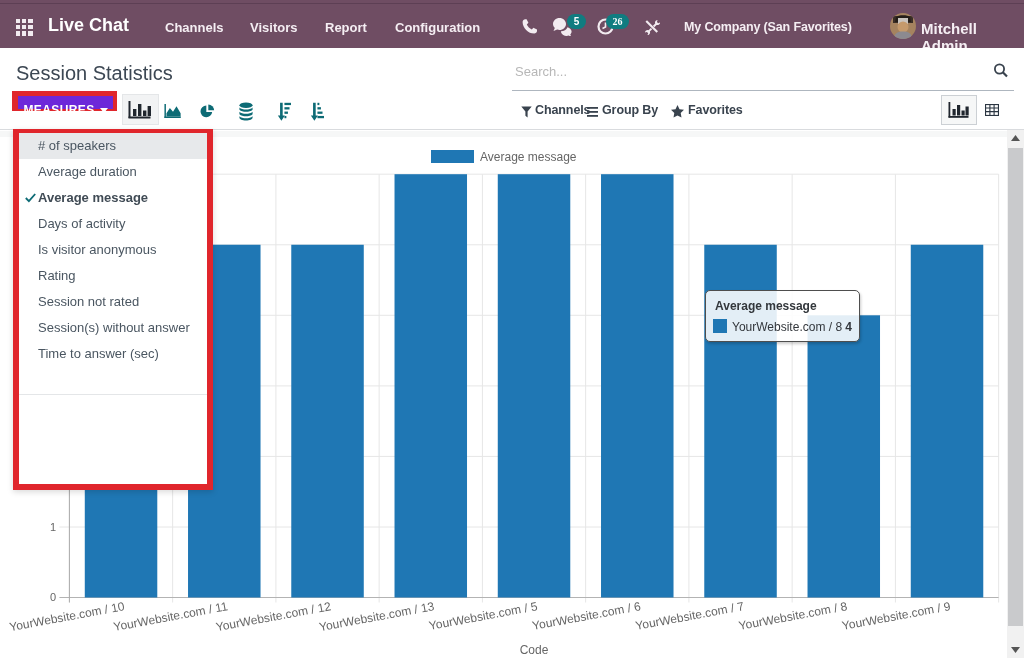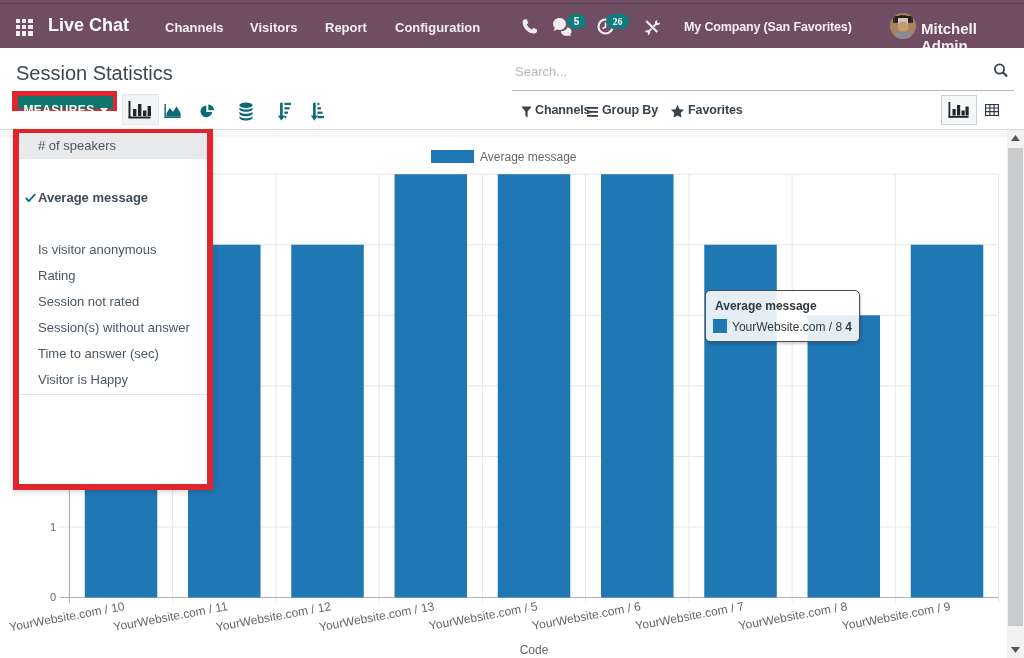--- a/index.html
+++ b/index.html
@@ -21,21 +21,21 @@
 
 
 #cp { position:absolute; left:0; top:48px; width:1024px; height:82px; background:#fff;
   border-bottom:1px solid #d9dbde; }
 #cpshade { position:absolute; left:0; top:131px; width:1008px; height:6px; background:#f6f7f7; }
 #title { position:absolute; left:16px; top:62px; font-size:20px; color:#3c4753; }
 #searchph { position:absolute; left:515px; top:64px; font-size:13px; color:#b7b7b7; }
 #searchline { position:absolute; left:512px; top:90px; width:502px; height:1px; background:#aeb6bf; }
 
 #measures-red { position:absolute; left:12px; top:91px; width:105px; height:20px;
-  border-style:solid; border-color:#e0262c; border-width:5px 4px 2px 6px; background:#0f766e; }
+  border-style:solid; border-color:#e0262c; border-width:5px 4px 2px 6px; background:#6d28d9; }
 #measures-btn { position:absolute; left:0; top:0; width:95px; height:29px;
   color:#fff; font-size:12px; font-weight:bold; letter-spacing:0.4px;
   text-align:center; line-height:29px; }
 #measures-btn .caret { display:inline-block; width:0; height:0; margin-left:5px;
   border-left:4.5px solid transparent; border-right:4.5px solid transparent;
   border-top:5px solid #fff; vertical-align:middle; }
 
 .iconbox { position:absolute; top:94px; width:37px; height:31px; background:#f2f3f4;
   border:1px solid #e4e6e8; }
 .ftxt { position:absolute; top:103px; font-size:12.5px; letter-spacing:-0.1px; font-weight:bold; color:#39434e; }
@@ -281,30 +281,31 @@
 
 <div id="tooltip">
   <div class="tt-title">Average message</div>
   <div class="tt-sw"></div>
   <div class="tt-label">YourWebsite.com / 8</div>
   <div class="tt-val">4</div>
 </div>
 
 <div id="dropdown">
   <div class="item" style="top:0;background:#e7e9eb;">#&nbsp;of speakers</div>
+  <div class="item" style="top:26px">Average duration</div>
   <div class="item" style="top:52px;font-weight:bold;color:#404b55;">
     <svg style="position:absolute;left:6px;top:8px" width="11" height="10" viewBox="0 0 11 10">
       <path d="M0.8 5 L3.9 8.2 L10.2 1" fill="none" stroke="#0d6b75" stroke-width="1.8"></path>
     </svg>Average message</div>
+  <div class="item" style="top:78px">Days of activity</div>
   <div class="item" style="top:104px">Is visitor anonymous</div>
   <div class="item" style="top:130px">Rating</div>
   <div class="item" style="top:156px">Session not rated</div>
   <div class="item" style="top:182px">Session(s) without answer</div>
   <div class="item" style="top:208px">Time to answer (sec)</div>
-  <div class="item" style="top:234px">Visitor is Happy</div>
   <div class="sep"></div>
 </div>
 
 <div id="sb">
   <div class="thumb"></div>
   <svg class="abs" style="left:4px;top:5px" width="9" height="6" viewBox="0 0 9 6">
       <path d="M4.5 0 L9 6 L0 6 Z" fill="#555"></path>
     </svg>
   <svg class="abs" style="left:4px;top:517px" width="9" height="6" viewBox="0 0 9 6">
       <path d="M0 0 L9 0 L4.5 6 Z" fill="#555"></path>

